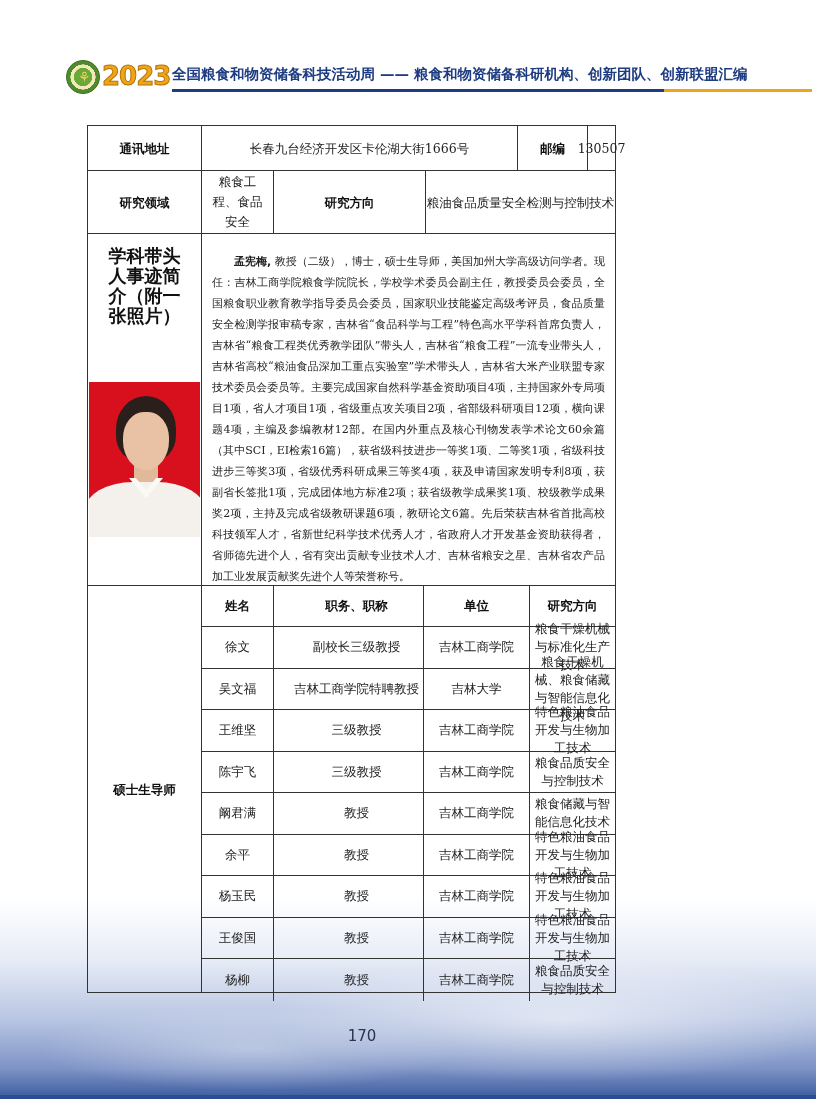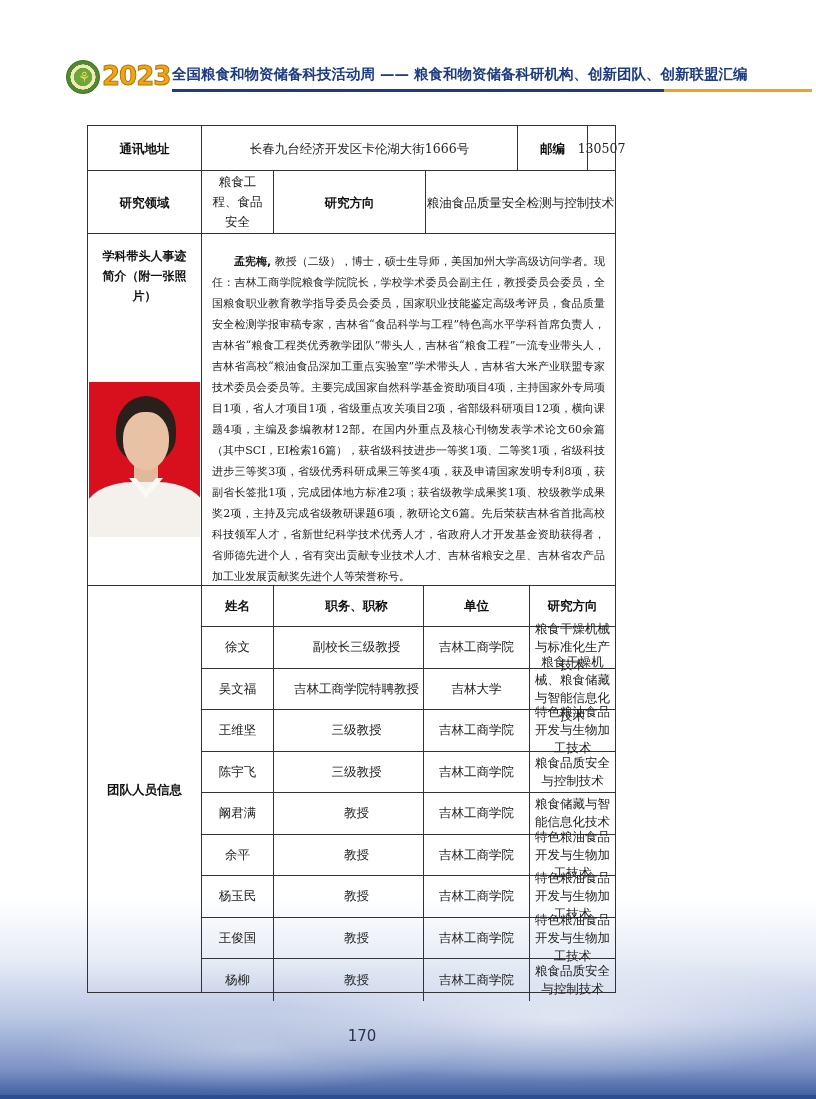--- a/index.html
+++ b/index.html
@@ -61,21 +61,21 @@
   .r4 { height: 406px; }
 
   .bio {
     position: absolute; left: 113px; top: 0; right: 0; bottom: 0; border-left: 1px solid #333;
     padding: 17px 10px 0 10px; box-sizing: border-box;
     font-size: 11px; line-height: 21px; text-align: justify; color: #222;
   }
   .bio .name { font-family: "DejaVu Sans", "Liberation Sans", sans-serif; font-weight: bold; }
   .bio p { margin: 0; text-indent: 2em; }
 
-  .photo-label { position: absolute; left: 0; width: 113px; top: 12px; text-align: center; line-height: 20px; font-size: 12px; }
+  .photo-label { position: absolute; left: 0; width: 113px; top: 12px; text-align: center; line-height: 20px; font-size: 18px; }
   .photo {
     position: absolute; left: 1px; top: 148px; width: 111px; height: 155px; background: #d8101e; overflow: hidden;
   }
   .photo .hair { position: absolute; left: 27px; top: 14px; width: 60px; height: 66px; border-radius: 50% 50% 40% 40%; background: #2a1f1a; }
   .photo .face { position: absolute; left: 34px; top: 30px; width: 46px; height: 58px; border-radius: 45% 45% 50% 50%; background: #e9c2a6; }
   .photo .neck { position: absolute; left: 45px; top: 82px; width: 24px; height: 22px; background: #e2b89b; }
   .photo .shirt { position: absolute; left: -4px; top: 100px; width: 120px; height: 70px; border-radius: 40% 40% 0 0; background: #f4f1ec; }
   .photo .collar { position: absolute; left: 40px; top: 96px; width: 34px; height: 20px; background: #fbf9f5; clip-path: polygon(0 0, 50% 100%, 100% 0, 80% 0, 50% 60%, 20% 0); }
 
   
@@ -136,21 +136,21 @@
       <div class="face"></div>
       <div class="shirt"></div>
       <div class="collar"></div>
     </div>
     <div class="bio">
       <p><span class="name">孟宪梅,</span> <span>教授（二级），博士，硕士生导师，美国加州大学高级访问学者。现任：吉林工商学院粮食学院院长，学校学术委员会副主任，教授委员会委员，全国粮食职业教育教学指导委员会委员，国家职业技能鉴定高级考评员，食品质量安全检测学报审稿专家，吉林省“食品科学与工程”特色高水平学科首席负责人，吉林省“粮食工程类优秀教学团队”带头人，吉林省“粮食工程”一流专业带头人，吉林省高校“粮油食品深加工重点实验室”学术带头人，吉林省大米产业联盟专家技术委员会委员等。主要完成国家自然科学基金资助项目4项，主持国家外专局项目1项，省人才项目1项，省级重点攻关项目2项，省部级科研项目12项，横向课题4项，主编及参编教材12部。在国内外重点及核心刊物发表学术论文60余篇（其中SCI，EI检索16篇），获省级科技进步一等奖1项、二等奖1项，省级科技进步三等奖3项，省级优秀科研成果三等奖4项，获及申请国家发明专利8项，获副省长签批1项，完成团体地方标准2项；获省级教学成果奖1项、校级教学成果奖2项，主持及完成省级教研课题6项，教研论文6篇。先后荣获吉林省首批高校科技领军人才，省新世纪科学技术优秀人才，省政府人才开发基金资助获得者，省师德先进个人，省有突出贡献专业技术人才、吉林省粮安之星、吉林省农产品加工业发展贡献奖先进个人等荣誉称号。</span></p>
     </div>
   </div>
 
   <div class="row r4">
-    <div class="cell lbl" style="left:0;width:113px;">团队人员信息</div>
+    <div class="cell lbl" style="left:0;width:113px;">硕士生导师</div>
     <div class="team">
       <div class="trow head">
         <div class="tc c1 lbl">姓名</div>
         <div class="tc c2 lbl">职务、职称</div>
         <div class="tc c3 lbl">单位</div>
         <div class="tc c4 lbl">研究方向</div>
       </div>
       <div class="trow">
         <div class="tc c1">徐文</div>
         <div class="tc c2">副校长三级教授</div>

